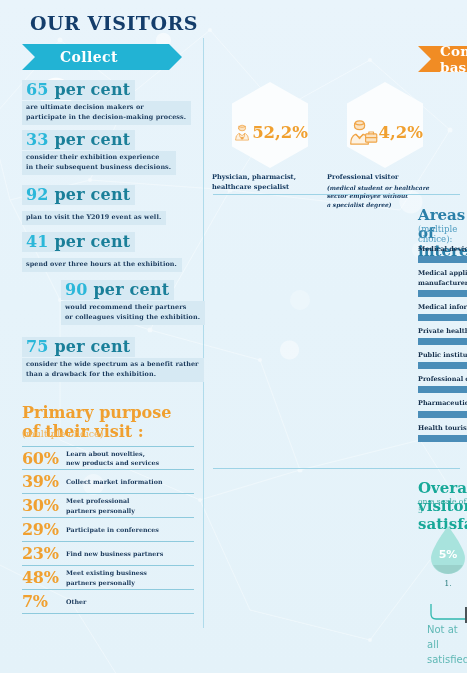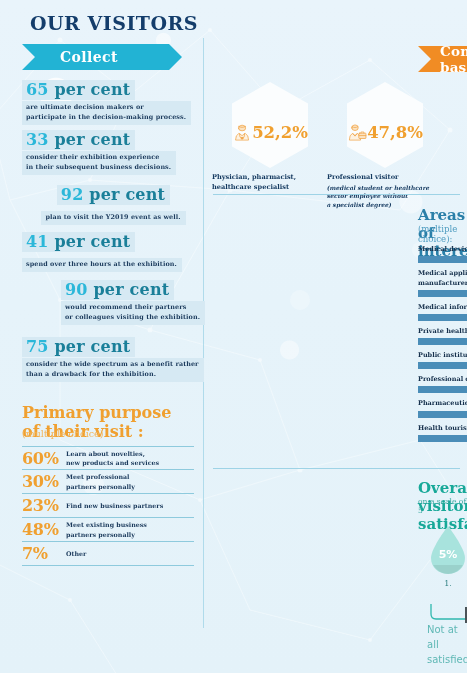--- a/index.html
+++ b/index.html
@@ -347,36 +347,44 @@
 
   <div class="col-left">
 
     <div class="ribbon ribbon-teal">
       <span class="rib-label">Collect</span>
     </div>
 
     <div id="left-stats">
         <div class="stat" style="top: 80px;"><div class="num band">65 <span class="unit">per cent</span></div><div class="desc">are ultimate decision makers or<br>participate in the decision-making process.</div></div>
         <div class="stat" style="top: 130px;"><div class="num band">33 <span class="unit">per cent</span></div><div class="desc">consider their exhibition experience<br>in their subsequent business decisions.</div></div>
-        <div class="stat" style="top: 185px; text-align: center;"><div class="num band">92 <span class="unit">per cent</span></div><div class="desc">plan to visit the Y2019 event as well.</div></div>
+        <div class="stat" style="top: 185px;"><div class="num band">92 <span class="unit">per cent</span></div><div class="desc">plan to visit the Y2019 event as well.</div></div>
         <div class="stat" style="top: 232px;"><div class="num band">41 <span class="unit">per cent</span></div><div class="desc">spend over three hours at the exhibition.</div></div>
         <div class="stat" style="top: 280px; padding-left: 39px;"><div class="num band">90 <span class="unit">per cent</span></div><div class="desc">would recommend their partners<br>or colleagues visiting the exhibition.</div></div>
         <div class="stat" style="top: 337px;"><div class="num band">75 <span class="unit">per cent</span></div><div class="desc">consider the wide spectrum as a benefit rather<br>than a drawback for the exhibition.</div></div>
       </div>
 
     <div class="pp-title">Primary purpose<br>of their visit :</div>
     <div class="pp-sub">(multiple choice)</div>
     <div class="pp-list" id="pp-list">
         <div class="pp-row">
           <div class="pp-pct">60%</div>
           <div class="pp-txt">Learn about novelties,<br>new products and services</div>
         </div>
         <div class="pp-row">
+          <div class="pp-pct">39%</div>
+          <div class="pp-txt">Collect market information</div>
+        </div>
+        <div class="pp-row">
           <div class="pp-pct">30%</div>
           <div class="pp-txt">Meet professional<br>partners personally</div>
+        </div>
+        <div class="pp-row">
+          <div class="pp-pct">29%</div>
+          <div class="pp-txt">Participate in conferences</div>
         </div>
         <div class="pp-row">
           <div class="pp-pct">23%</div>
           <div class="pp-txt">Find new business partners</div>
         </div>
         <div class="pp-row">
           <div class="pp-pct">48%</div>
           <div class="pp-txt">Meet existing business<br>partners personally</div>
         </div>
         <div class="pp-row">
@@ -416,21 +424,21 @@
           <g fill="none" stroke="#f0a64a" stroke-width="1.3" stroke-linecap="round" stroke-linejoin="round">
             <path d="M8 8 q0-5 5.5-5 q5.5 0 5.5 5 q0 4.5-5.5 4.5 Q8 12.5 8 8Z" fill="#fbe3c2"></path>
             <path d="M8.5 6 q2.8 1.4 5 1.4 q2.2 0 5-1.4"></path>
             <path d="M4 28 q0-8 5-10.5 L13.5 21 l4.5-3.5 Q23 20 23 28Z" fill="#fdf2e2"></path>
             <path d="M10 17.5 L13.5 22 L17 17.5"></path>
             <rect x="20" y="17" width="12" height="9" rx="1" fill="#fbe3c2"></rect>
             <path d="M23.5 17 v-2 h5 v2"></path>
             <path d="M20 21 h12"></path>
           </g>
         </svg>
-        <div class="hex-pct">47,8%</div>
+        <div class="hex-pct">4,2%</div>
       </div>
       <div class="hex-cap">
         <span class="cap-main2">Professional visitor</span>
         <span class="sub cap-sub2">(medical student or healthcare<br>sector employee without<br>a specialist degree)</span>
       </div>
     </div>
 
     <div class="hr-line" style="left:8px; top:194px; width:247px;"></div>
 
     <div class="aoi-title">Areas of interest</div>

